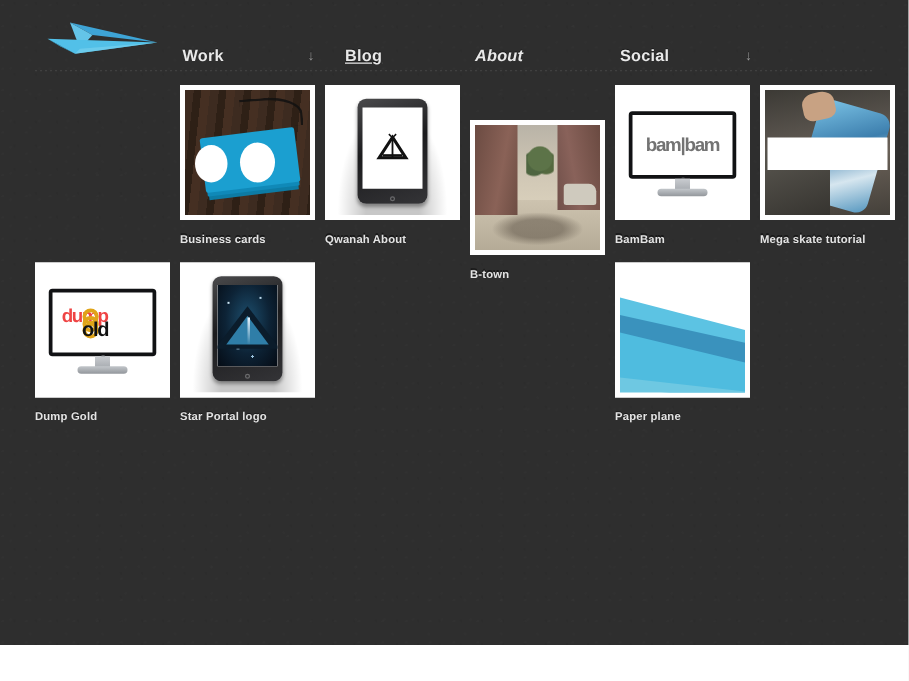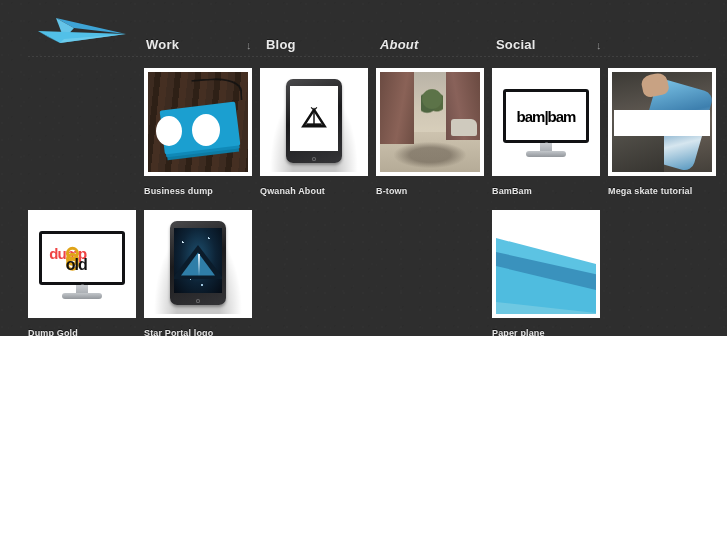--- a/index.html
+++ b/index.html
@@ -18,21 +18,21 @@
     background: #ffffff;
     overflow: hidden;
   }
 
   
   .site {
     position: absolute;
     left: 0;
     top: 0;
     width: 727px;
-    height: 336px;
+    height: 516px;
     background: #2e2e2e;
     overflow: hidden;
   }
 
   
   .site::before {
     content: "";
     position: absolute;
     inset: 0;
     background-image:
@@ -227,21 +227,21 @@
   .mon-neck { position:absolute; left:44%; top:71%; width:12%; height:9%;
       background:linear-gradient(180deg,#c9ccd0,#a8acb1); }
   .mon-base { position:absolute; left:30%; top:79%; width:40%; height:6%;
       background:linear-gradient(180deg,#c2c6ca,#93979c); border-radius:3px; }
   .mon-led { position:absolute; left:49%; top:70%; width:2.5%; height:1.6%;
       background:#5a5d60; border-radius:50%; }
 
   .wordmark {
     position:absolute; left:50%; top:50%; transform:translate(-50%,-50%);
     font-family:"Liberation Sans", sans-serif;
-    font-weight:bold; color:#000000; white-space:nowrap;
+    font-weight:bold; color:#737373; white-space:nowrap;
     letter-spacing:-1px;
   }
 
   
   .art-egama { position:absolute; inset:0;
       background:linear-gradient(170deg,#3c3a35 0%,#55504a 30%,#6a6158 55%,#44403a 100%); }
   .eg-hand { position:absolute; left:30%; top:2%; width:26%; height:22%;
       background:#c8a283; border-radius:40% 40% 30% 30%; transform:rotate(-12deg); }
   .eg-board { position:absolute; left:34%; top:12%; width:58%; height:82%;
       background:linear-gradient(150deg,#7ec6e8,#3d7fae 40%,#d6e6ef 70%,#4f93bd);
@@ -366,21 +366,21 @@
           <polygon points="8,19 30,31 18,25" fill="#3fb0dd"></polygon>
           <polygon points="34,27 96,22 30,31" fill="#74cfee" opacity="0.75"></polygon>
         </svg>
       </a>
 
       <nav class="nav">
         <div class="nav-item" style="left:118px;">
           <span>Work</span>
           <span class="arrow">↓</span>
         </div>
-        <div class="nav-item" style="left:238px;">
+        <div class="nav-item" style="left:248px;text-decoration:underline;">
           <span>Blog</span>
           <span class="arrow"></span>
         </div>
         <div class="nav-item" style="left:352px;font-style:italic;">
           <span>About</span>
           <span class="arrow"></span>
         </div>
         <div class="nav-item" style="left:468px;">
           <span>Social</span>
           <span class="arrow">↓</span>
@@ -399,21 +399,21 @@
           <a class="thumb" href="#">
             <span class="inner">
               <span class="art-cards">
                 <span class="bc-stack"></span>
                 <span class="bc-b1"></span>
                 <span class="bc-b2"></span>
                 <span class="bc-scribble"></span>
               </span>
             </span>
           </a>
-          <div class="caption">Business dump</div>
+          <div class="caption">Business cards</div>
         </div>
 
         <div class="tile" style="left:232px;">
           <a class="thumb" href="#">
             <span class="inner">
               <span class="art-ipad">
                 <span class="ipad-body">
                   <span class="ipad-screen">
                     <svg class="teepee" viewBox="0 0 60 50">
                       <path d="M30 8 L52 42 L8 42 Z" fill="none" stroke="#111" stroke-width="5"></path>
@@ -423,21 +423,21 @@
                     </svg>
                   </span>
                   <span class="ipad-home"></span>
                 </span>
               </span>
             </span>
           </a>
           <div class="caption">Qwanah About</div>
         </div>
 
-        <div class="tile" style="left:348px;">
+        <div class="tile" style="left:348px;margin-top:28px;">
           <a class="thumb" href="#">
             <span class="inner">
               <span class="art-btown">
                 <span class="bt-road"></span>
                 <span class="bt-bl"></span>
                 <span class="bt-br"></span>
                 <span class="bt-tree"></span>
                 <span class="bt-car"></span>
                 <span class="bt-shadow"></span>
               </span>

